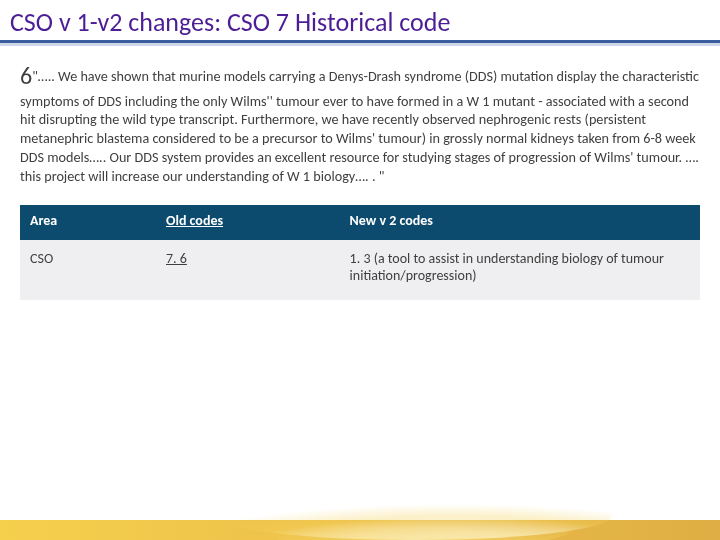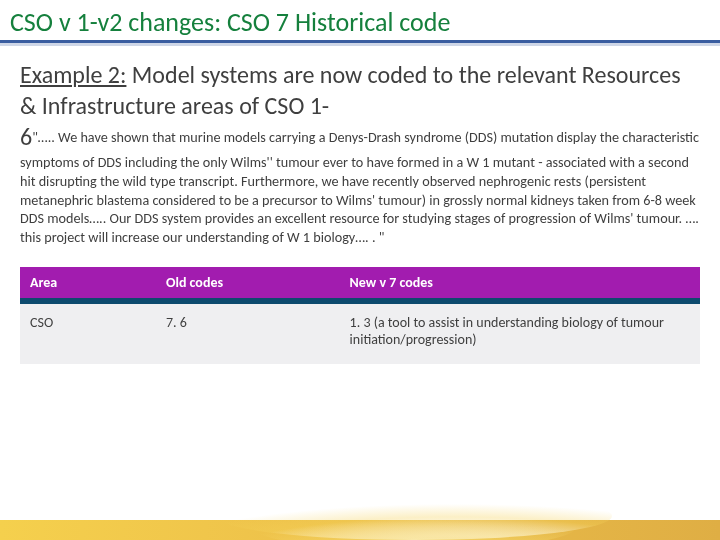--- a/index.html
+++ b/index.html
@@ -8,21 +8,21 @@
     height: 540px;
     font-family: Calibri, "Segoe UI", Arial, sans-serif;
     background: #ffffff;
     color: #3f3f3f;
     position: relative;
     overflow: hidden;
   }
   .title-bar {
     padding: 6px 10px 2px 10px;
     font-size: 26px;
-    color: #15803d;
+    color: #4c1d95;
     border-bottom: 3px solid #3a5da0;
   }
   .blue-rule-shadow {
     height: 3px;
     background: #3a5da0;
     opacity: 0.25;
     margin-bottom: 8px;
   }
   .content {
     padding: 6px 20px 0 20px;
@@ -47,39 +47,39 @@
   }
   .table-wrap {
     margin: 20px 20px 0 20px;
   }
   table {
     width: 100%;
     border-collapse: collapse;
     font-size: 14px;
   }
   thead tr {
-    background: #a21caf;
+    background: #0c4a6e;
     color: #ffffff;
   }
   thead th {
     text-align: left;
     font-weight: 700;
     padding: 7px 10px;
   }
   tbody td {
     padding: 10px 10px 16px 10px;
     vertical-align: top;
     color: #3f3f3f;
   }
   tbody tr {
-    border-top: 6px solid #0c4a6e;
+    border-top: 4px solid #0c4a6e;
     background: #efeff1;
   }
   th.col-area, td.col-area { width: 20%; }
-  th.col-old, td.col-old { width: 27%; }
+  th.col-old, td.col-old { width: 27%; text-decoration: underline; }
   th.col-new, td.col-new { width: 53%; }
 
   .footer-art {
     position: absolute;
     left: 0; right: 0; bottom: 0;
     height: 48px;
   }
   .footer-art .band {
     position: absolute;
     left: 0; right: 0; bottom: 0;
@@ -101,35 +101,32 @@
     border-radius: 50%;
   }
 </style>
 </head>
 <body>
 
 <div class="title-bar">CSO v 1-v2 changes: CSO 7 Historical code</div>
 <div class="blue-rule-shadow"></div>
 
 <div class="content">
-  <div class="example-heading">
-    <span class="underlined">Example 2:</span><span> Model systems are now coded to the relevant Resources &amp; Infrastructure areas of CSO 1-</span>
-  </div>
   <p class="body-para">
     <span class="leadnum">6</span><span>"….. We have shown that murine models carrying a Denys-Drash syndrome (DDS) mutation display the characteristic symptoms of DDS including the only Wilms'' tumour ever to have formed in a W 1 mutant - associated with a second hit disrupting the wild type transcript. Furthermore, we have recently observed nephrogenic rests (persistent metanephric blastema considered to be a precursor to Wilms' tumour) in grossly normal kidneys taken from 6-8 week DDS models….. Our DDS system provides an excellent resource for studying stages of progression of Wilms' tumour. …. this project will increase our understanding of W 1 biology…. . "</span>
   </p>
 </div>
 
 <div class="table-wrap">
   <table>
     <thead>
       <tr>
         <th class="col-area">Area</th>
         <th class="col-old">Old codes</th>
-        <th class="col-new">New v 7 codes</th>
+        <th class="col-new">New v 2 codes</th>
       </tr>
     </thead>
     <tbody>
       <tr>
         <td class="col-area">CSO</td>
         <td class="col-old">7. 6</td>
         <td class="col-new">1. 3 (a tool to assist in understanding biology of tumour initiation/progression)</td>
       </tr>
     </tbody>
   </table>

